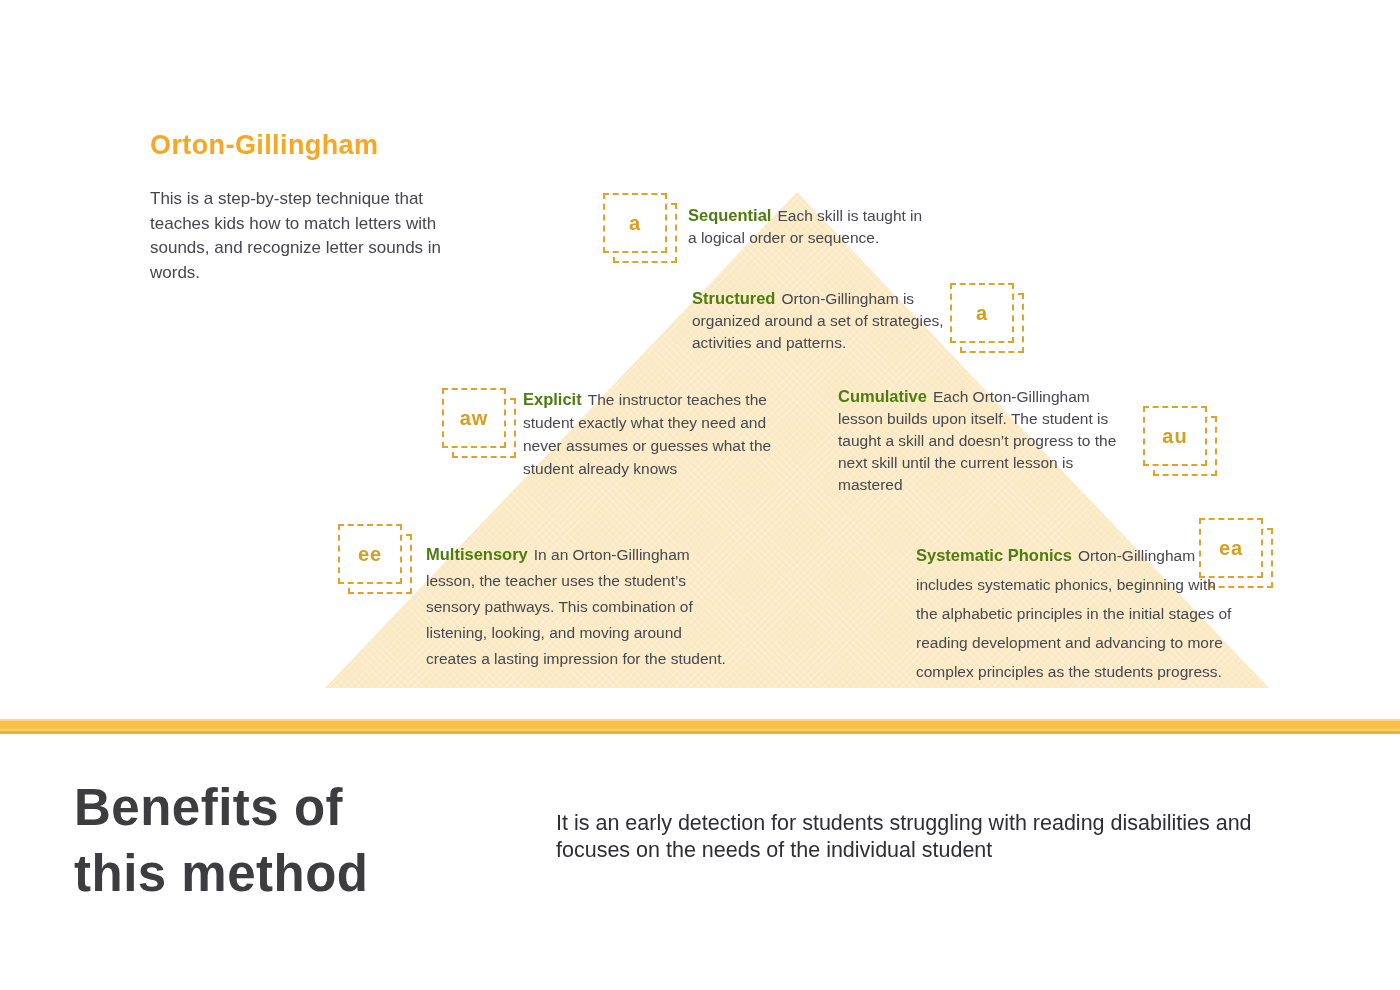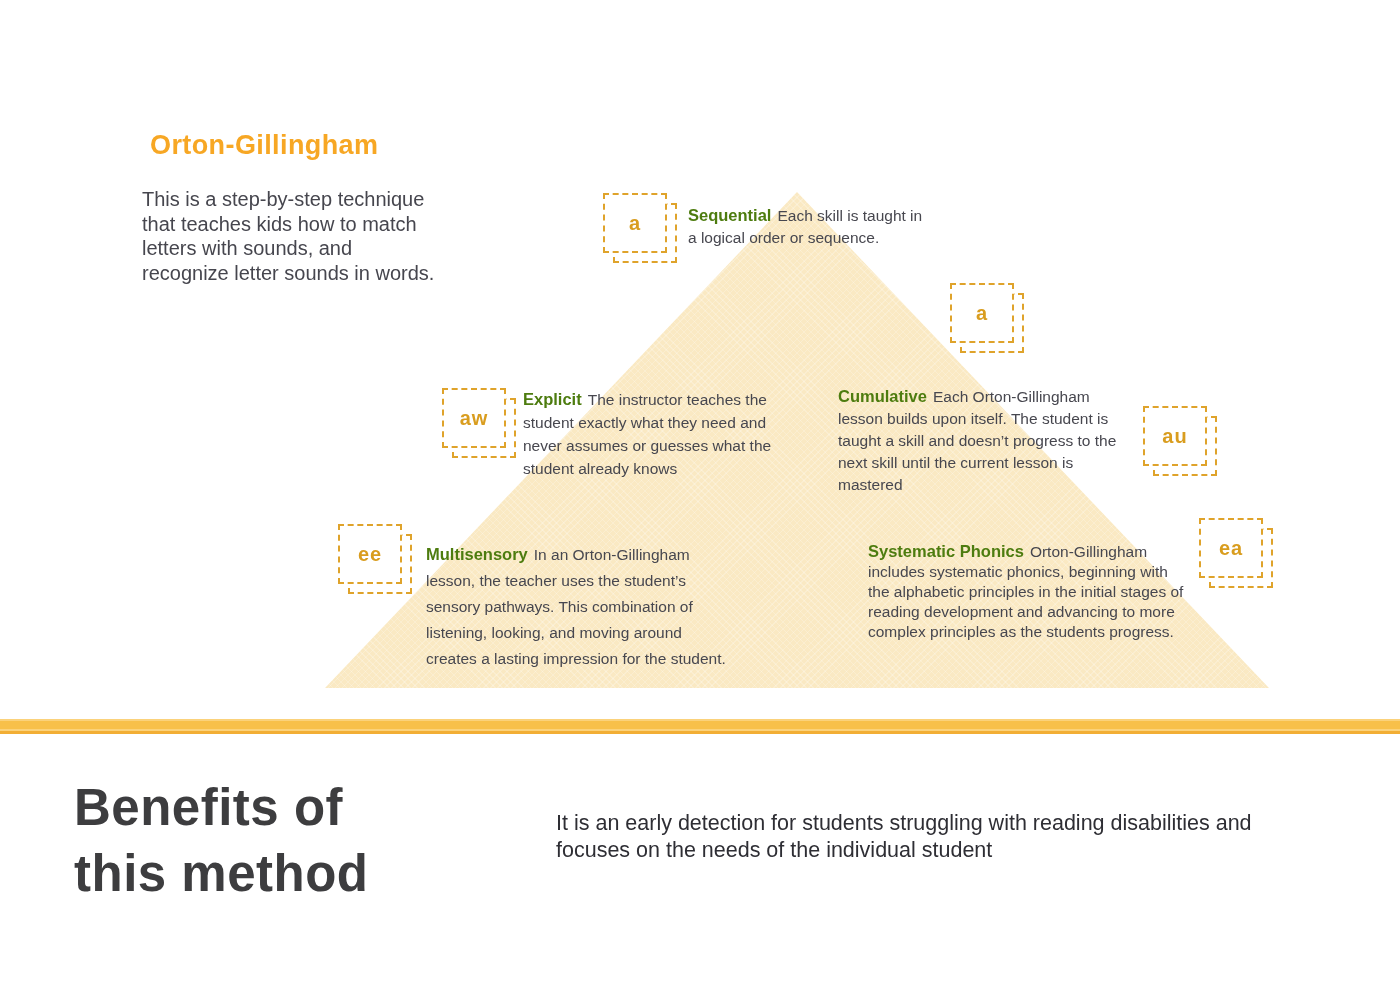--- a/index.html
+++ b/index.html
@@ -17,23 +17,23 @@
   .og-title {
     position: absolute;
     left: 150px; top: 130px;
     font-size: 27px;
     font-weight: 700;
     letter-spacing: 0.4px;
     color: #F7A724;
   }
   .og-intro {
     position: absolute;
-    left: 142px; top: 187px;
+    left: 150px; top: 187px;
     width: 294px;
-    font-size: 20px;
+    font-size: 17px;
     line-height: 24.5px;
     color: #46464E;
   }
 
   .pyramid {
     position: absolute;
     left: 325px; top: 192px;
     width: 944px; height: 496px;
     background-color: #FAE9C3;
     background-image:
@@ -85,21 +85,21 @@
     font-size: 16.5px;
     font-weight: 700;
     color: #4d7c0f;
     margin-right: 6px;
   }
   .feat-seq    { left: 688px; top: 204px; width: 242px; }
   .feat-struct { left: 692px; top: 287px; width: 254px; }
   .feat-expl   { left: 523px; top: 388px; width: 260px; line-height: 23px; }
   .feat-cumu   { left: 838px; top: 385px; width: 290px; }
   .feat-multi  { left: 426px; top: 541px; width: 302px; line-height: 26px; }
-  .feat-sys    { left: 868px; top: 541px; width: 320px; line-height: 20px; }
+  .feat-sys    { left: 916px; top: 541px; width: 320px; line-height: 29px; }
 
   
   .divider {
     position: absolute;
     left: 0; top: 719px;
     width: 1400px; height: 15px;
     background: linear-gradient(180deg,
       #FBD27B 0px, #FBD27B 2px,
       #F8C04A 2px, #F8C04A 10px,
       #FBD27B 10px, #FBD27B 12px,
@@ -168,20 +168,21 @@
   </div>
   <div class="lbox lbox-sys">
     <div class="back"></div>
     <div class="front">
       <span class="letter">ea</span>
     </div>
   </div>
 
   <p class="feat feat-seq"><span class="ft">Sequential</span><span>Each skill is taught in a logical order or sequence.</span></p>
 
+  <p class="feat feat-struct"><span class="ft">Structured</span><span>Orton-Gillingham is organized around a set of strategies, activities and patterns.</span></p>
 
   <p class="feat feat-expl"><span class="ft">Explicit</span><span>The instructor teaches the student exactly what they need and never assumes or guesses what the student already knows</span></p>
 
   <p class="feat feat-cumu"><span class="ft">Cumulative</span><span>Each Orton-Gillingham lesson builds upon itself. The student is taught a skill and doesn’t progress to the next skill until the current lesson is mastered</span></p>
 
   <p class="feat feat-multi"><span class="ft">Multisensory</span><span>In an Orton-Gillingham lesson, the teacher uses the student’s sensory pathways. This combination of listening, looking, and moving around creates a lasting impression for the student.</span></p>
 
   <p class="feat feat-sys"><span class="ft">Systematic Phonics</span><span>Orton-Gillingham includes systematic phonics, beginning with the alphabetic principles in the initial stages of reading development and advancing to more complex principles as the students progress.</span></p>
 
   <div class="divider"></div>

